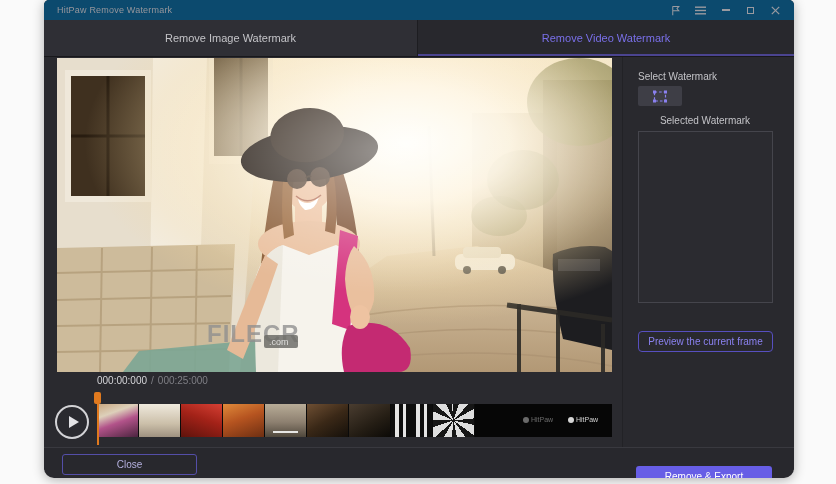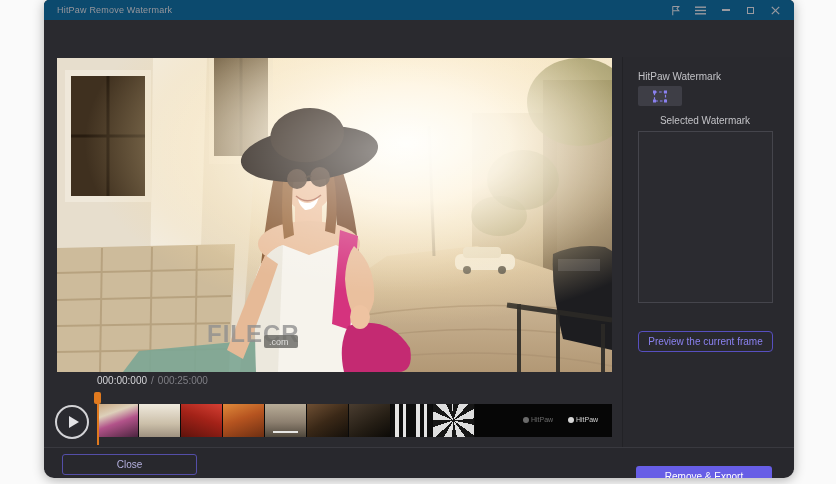--- a/index.html
+++ b/index.html
@@ -124,20 +124,28 @@
           <svg width="9" height="9" viewBox="0 0 9 9">
               <g stroke="#9a9aa0" stroke-width="1.2">
                 <line x1="0.8" y1="0.8" x2="8.2" y2="8.2"></line>
                 <line x1="8.2" y1="0.8" x2="0.8" y2="8.2"></line>
               </g>
             </svg>
         </span>
       </div>
     </div>
 
+    <div class="tabbar">
+      <div class="tab tab-left">
+        <span>Remove Image Watermark</span>
+      </div>
+      <div class="tab tab-right">
+        <span>Remove Video Watermark</span>
+      </div>
+    </div>
 
     <div class="video">
       <svg viewBox="0 0 555 314" preserveAspectRatio="none">
         <defs>
           <linearGradient id="sky" x1="0" y1="0" x2="0" y2="1">
             <stop offset="0" stop-color="#f5ecd9"></stop>
               <stop offset="0.55" stop-color="#e4d6be"></stop>
               <stop offset="1" stop-color="#c9b89e"></stop>
           </linearGradient>
           <radialGradient id="sun" cx="0.63" cy="0.27" r="0.58">
@@ -275,21 +283,21 @@
           <span>HitPaw</span>
         </span>
       </div>
       <div class="playhead">
         <div class="ph-handle"></div>
         <div class="ph-line"></div>
       </div>
     </div>
 
     <aside class="sidebar">
-      <div class="side-label">HitPaw Watermark</div>
+      <div class="side-label">Select Watermark</div>
       <button class="marquee-btn">
         <svg width="16" height="13" viewBox="0 0 16 13">
           <rect x="2.5" y="2" width="11" height="9" fill="none" stroke="#8a80f0" stroke-width="1.2" stroke-dasharray="2.6 2"></rect>
           <rect x="1" y="0.5" width="3" height="3" fill="#8a80f0"></rect>
           <rect x="12" y="0.5" width="3" height="3" fill="#8a80f0"></rect>
           <rect x="1" y="9.5" width="3" height="3" fill="#8a80f0"></rect>
           <rect x="12" y="9.5" width="3" height="3" fill="#8a80f0"></rect>
         </svg>
       </button>
       <div class="side-label label2">Selected Watermark</div>

